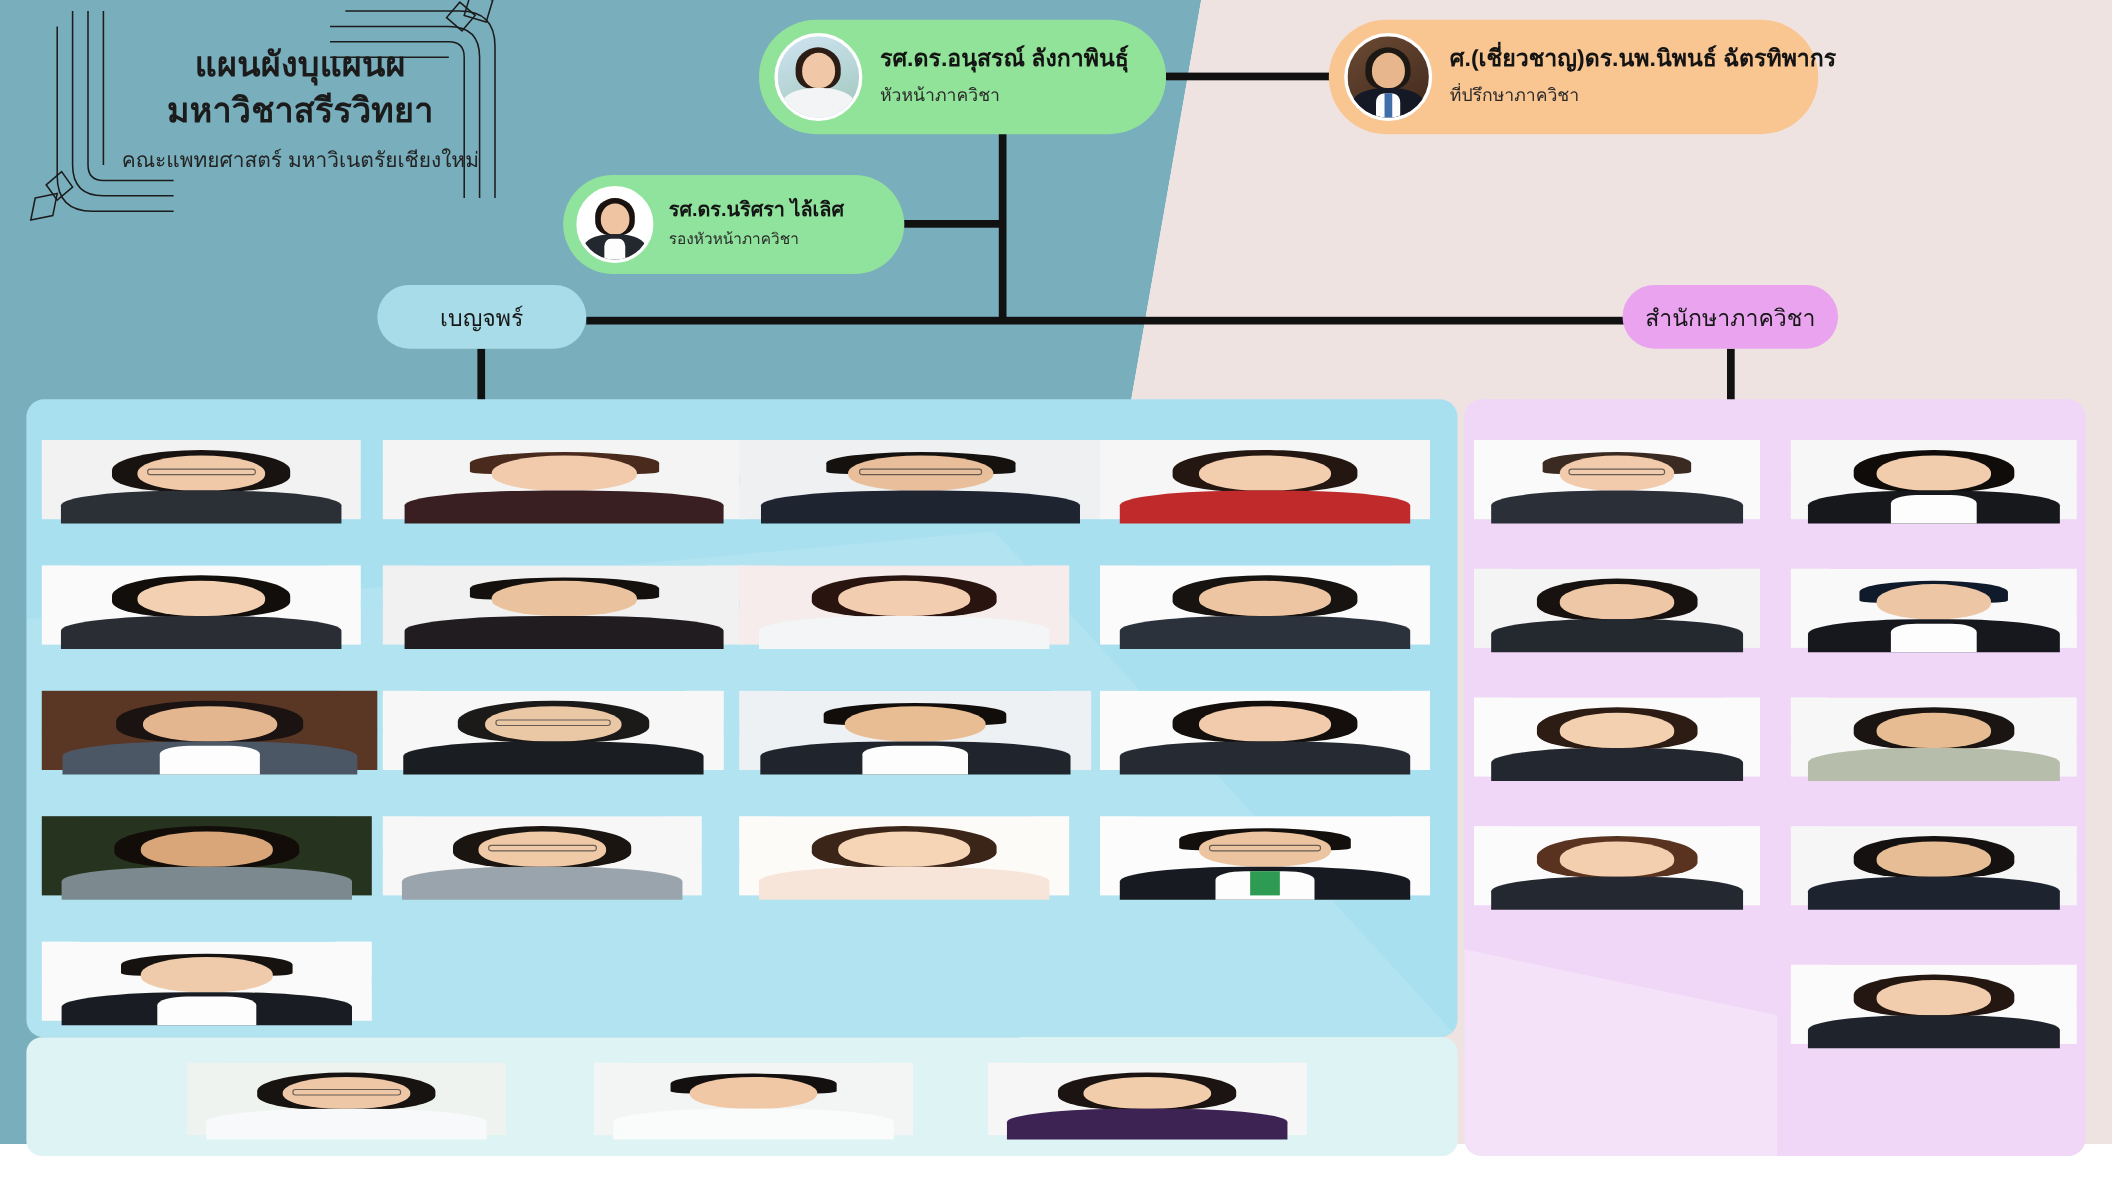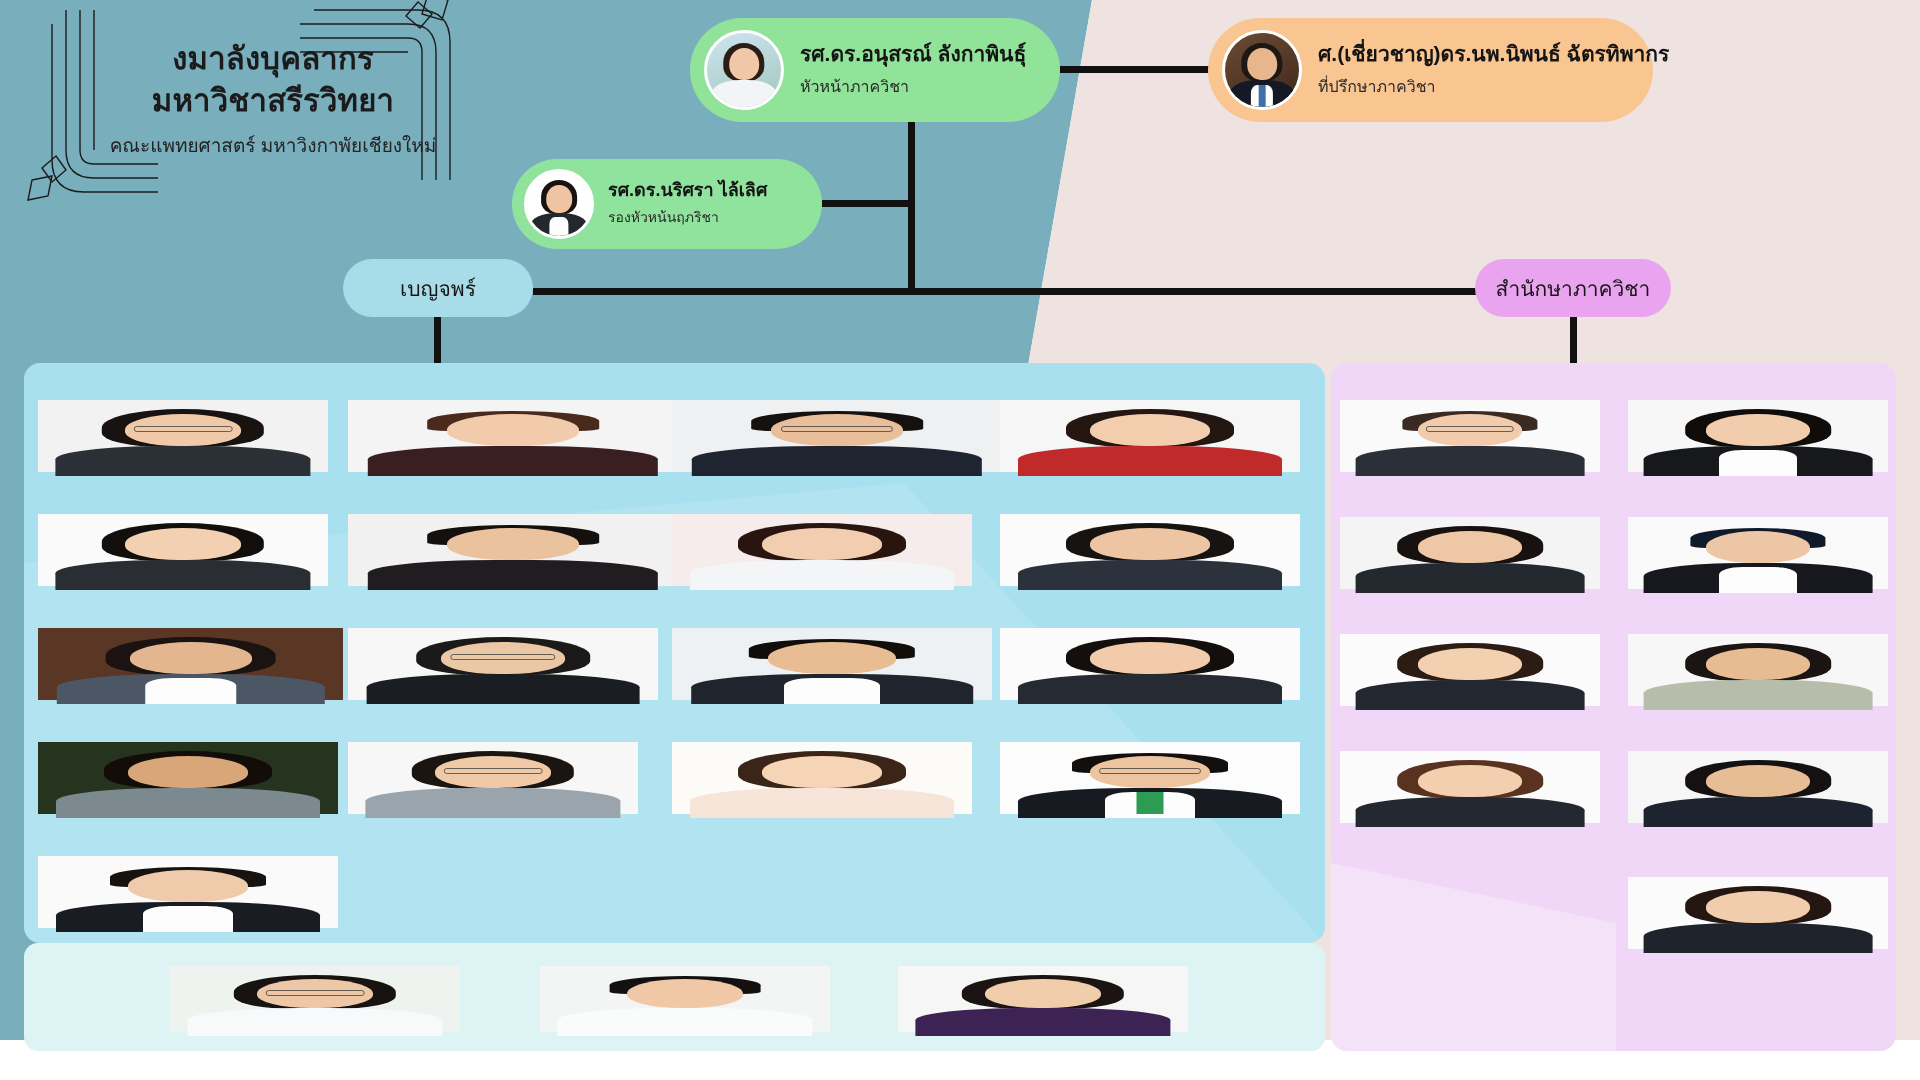--- a/index.html
+++ b/index.html
@@ -282,24 +282,24 @@
       <path d="M0 44 H108 Q122 44 122 58 V186"></path>
       <path d="M0 58 H108"></path>
       <path d="M14 16 H118 Q150 16 150 48 V186"></path>
       <path d="M118 8 l14 12 l-12 14 l-14 -12 l12 -14 z" fill="none"></path>
       <path d="M128 0 l20 6 l-6 20 l-20 -6 l6 -20 z" fill="none"></path>
     </svg>
   </div>
 
   <div class="header">
     <div class="header-title">
-      <div>งมาลังบุคลากร</div>
+      <div>แผนผังบุแผนผ</div>
       <div>มหาวิชาสรีรวิทยา</div>
     </div>
-    <div class="header-sub">คณะแพทยศาสตร์ มหาวิงกาพัยเชียงใหม่</div>
+    <div class="header-sub">คณะแพทยศาสตร์ มหาวิเนตรัยเชียงใหม่</div>
   </div>
 
   <div class="line line-h" style="left:1060px; top:66px; width:150px;"></div>
 
   <div class="line line-v" style="left:908px; top:118px; height:176px;"></div>
 
   <div class="line line-h" style="left:822px; top:200px; width:90px;"></div>
 
   <div class="line line-h" style="left:533px; top:288px; width:945px;"></div>
 
@@ -346,21 +346,21 @@
       <div class="ph">
         <div class="bgl" style="background:#ffffff;"></div>
         <div class="hair" style="background:#19120e;"></div>
         <div class="head" style="background:#eec4a2;"></div>
         <div class="body" style="background:#23272e;"></div>
         <div class="shirt"></div>
       </div>
     </div>
     <div class="txt">
       <div class="nm">รศ.ดร.นริศรา ไล้เลิศ</div>
-      <div class="role">รองหัวหน้นฤภริชา</div>
+      <div class="role">รองหัวหน้าภาควิชา</div>
     </div>
   </div>
 
   <div class="cat cat-faculty">
     <span>เบญจพร์</span>
   </div>
   <div class="cat cat-office">
     <span>สำนักษาภาควิชา</span>
   </div>
 

